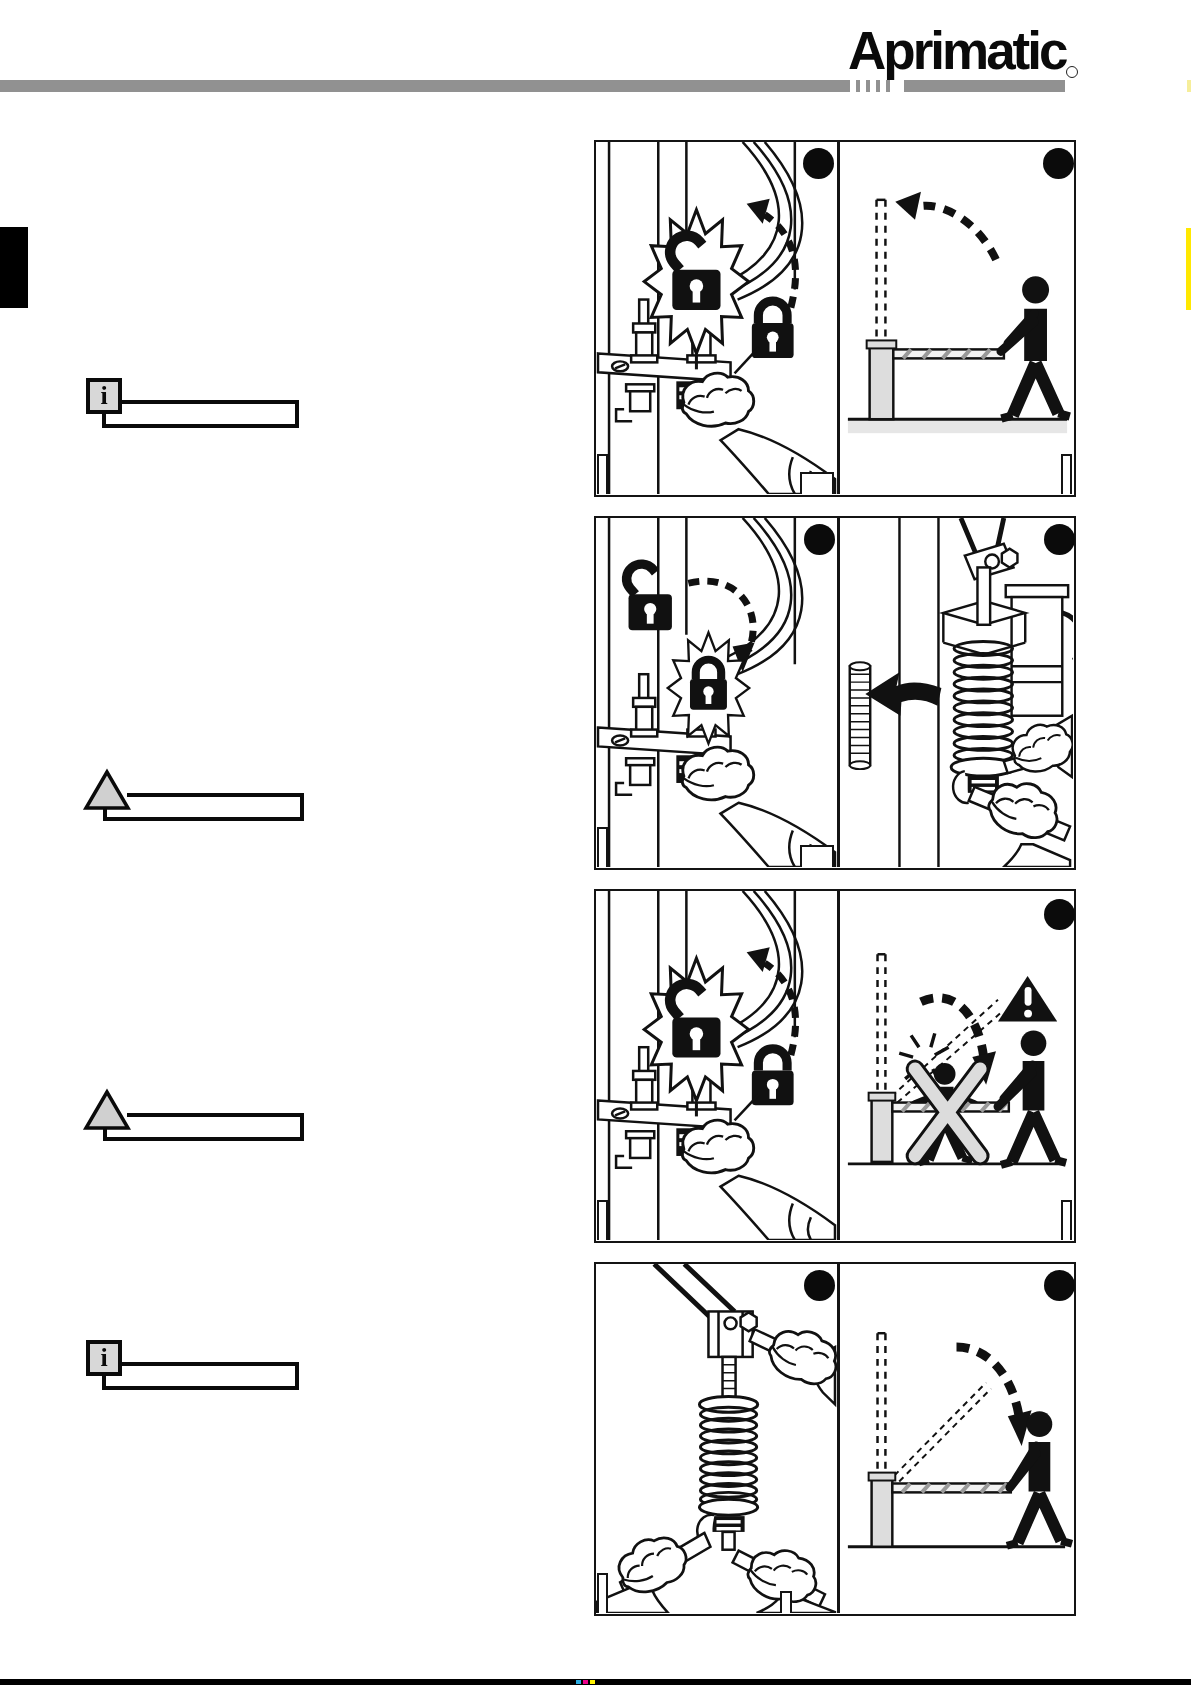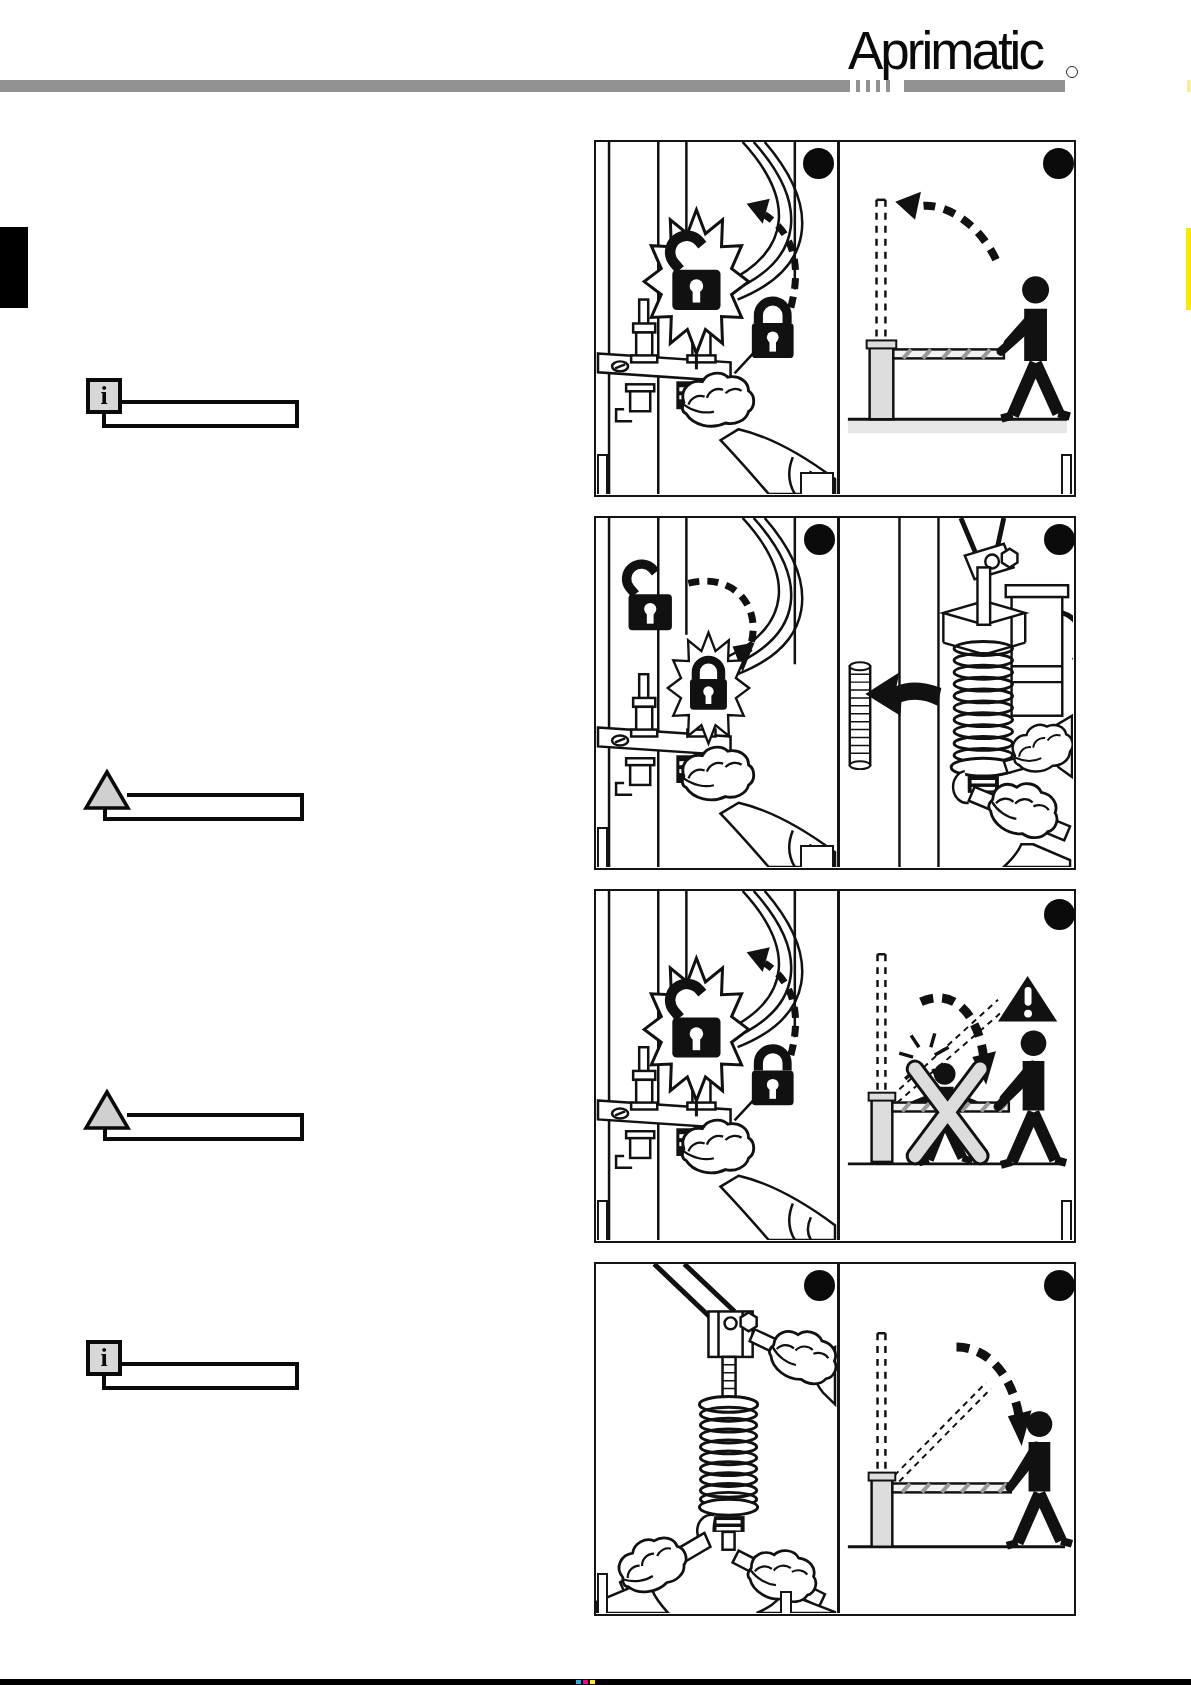--- a/index.html
+++ b/index.html
@@ -3,21 +3,21 @@
 <meta charset="utf-8">
 <style>
   html,body{margin:0;padding:0;background:#888;}
   #page{position:relative;width:1191px;height:1685px;background:#fff;overflow:hidden;
         font-family:"Liberation Sans",sans-serif;}
   .abs{position:absolute;}
   
   #graybar{left:0;top:80px;width:1065px;height:12px;background:#919191;}
   .bar-slit{top:80px;width:6px;height:12px;background:#fff;}
   #logo{left:848px;top:22px;width:240px;height:60px;color:#0a0a0a;
-        font-size:53px;font-weight:400;letter-spacing:-3px;line-height:58px;text-align:left;}
+        font-size:53px;font-weight:700;letter-spacing:-3px;line-height:58px;text-align:left;}
   #logo-reg{left:1066px;top:66px;width:10px;height:10px;border:1.5px solid #222;border-radius:50%;}
   
   #tab-black{left:0;top:227px;width:28px;height:81px;background:#000;}
   #tab-yellow{left:1186px;top:228px;width:5px;height:82px;background:#ffe800;}
   #tab-yellow-tick{left:1187px;top:80px;width:4px;height:12px;background:#f6ee9a;}
   
   .co-square{width:36px;height:36px;background:#d8d8d8;border:4px solid #0a0a0a;
              display:flex;align-items:center;justify-content:center;box-sizing:border-box;}
   .co-i{font-weight:900;font-size:26px;color:#0a0a0a;font-family:"Liberation Serif",serif;line-height:1;}
   .co-svg{overflow:visible;}

